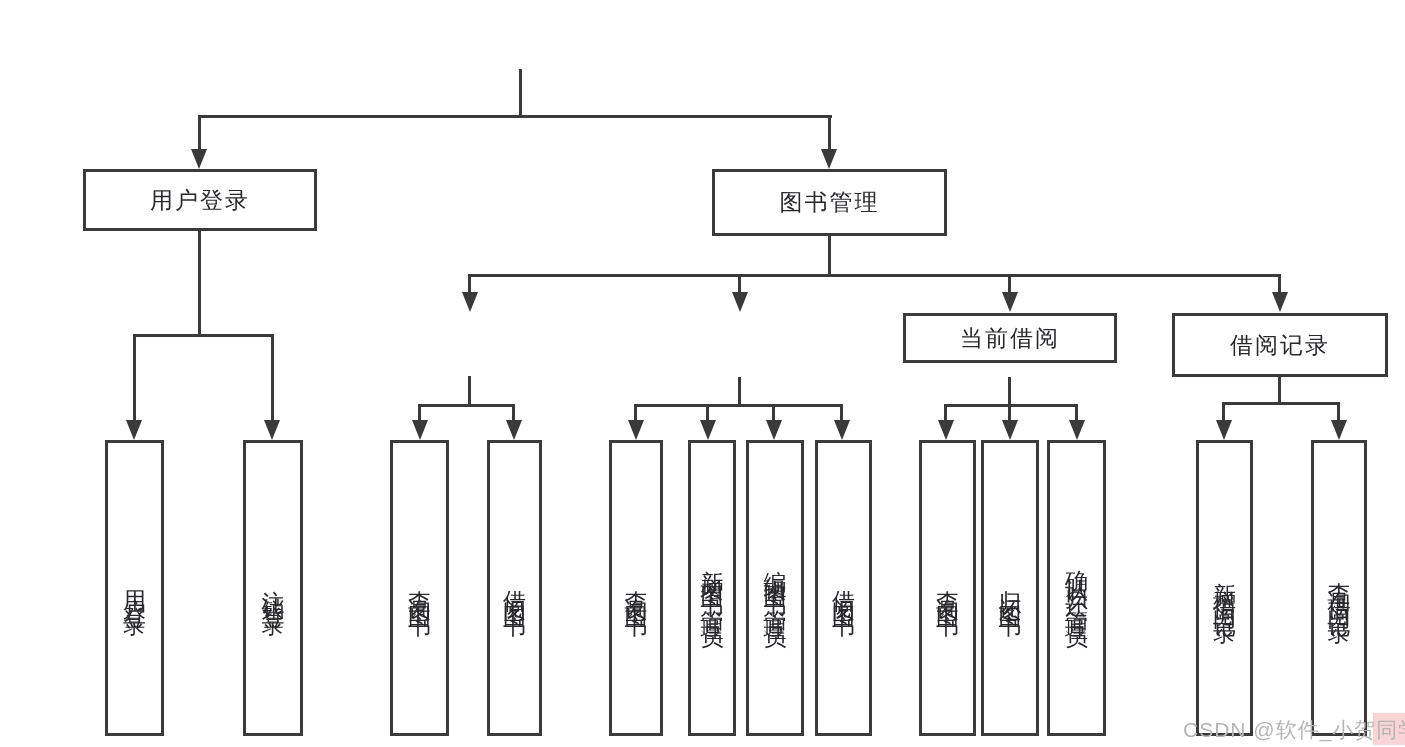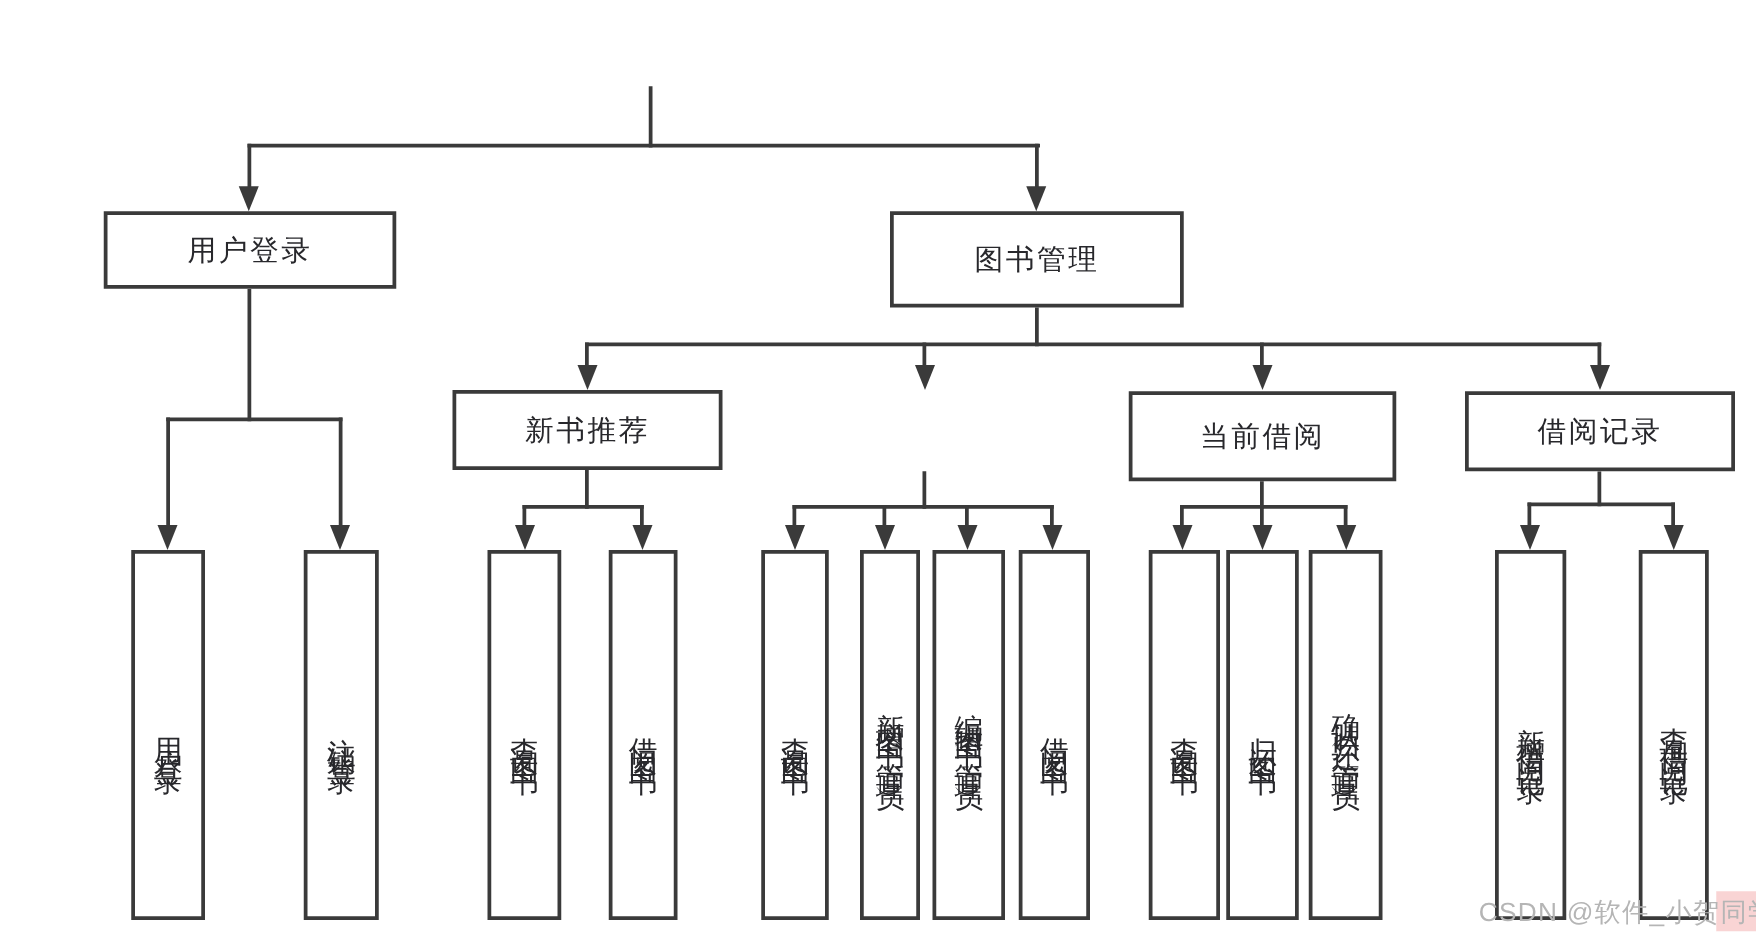--- a/index.html
+++ b/index.html
@@ -104,28 +104,25 @@
   <div class="hline" style="left:1222px;top:402px;width:118px"></div>
   <div class="vline" style="left:1222px;top:402px;height:20px"></div>
   <div class="arrow" style="left:1216px;top:420px"></div>
   <div class="vline" style="left:1337px;top:402px;height:20px"></div>
   <div class="arrow" style="left:1331px;top:420px"></div>
 
 
   <div class="hnode" style="left:83px;top:169px;width:234px;height:62px">
     <span>用户登录</span>
   </div>
-  <div class="hnode" style="left:712px;top:169px;width:235px;height:77px">
+  <div class="hnode" style="left:712px;top:169px;width:235px;height:67px">
     <span>图书管理</span>
   </div>
 
-  <div class="hnode" style="left:362px;top:312px;width:216px;height:64px">
-    <span>新书推荐</span>
-  </div>
-  <div class="hnode" style="left:903px;top:313px;width:214px;height:72px">
+  <div class="hnode" style="left:903px;top:313px;width:214px;height:50px">
     <span>当前借阅</span>
   </div>
   <div class="hnode" style="left:1172px;top:313px;width:216px;height:64px">
     <span>借阅记录</span>
   </div>
 
   <div class="vnode" style="left:105px;width:59px">
     <span>用户登录</span>
   </div>
   <div class="vnode" style="left:243px;width:60px">

